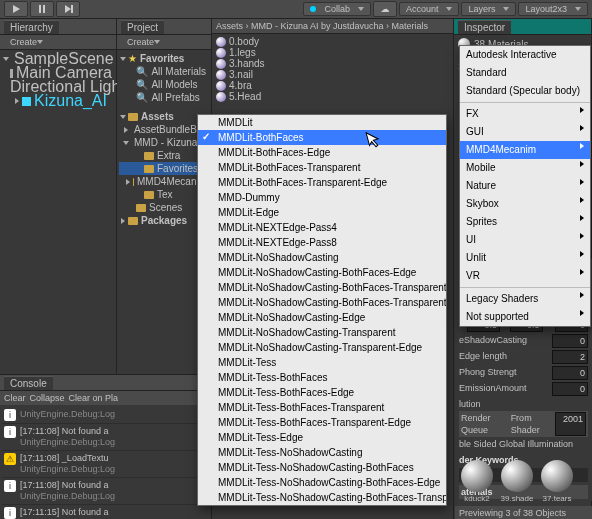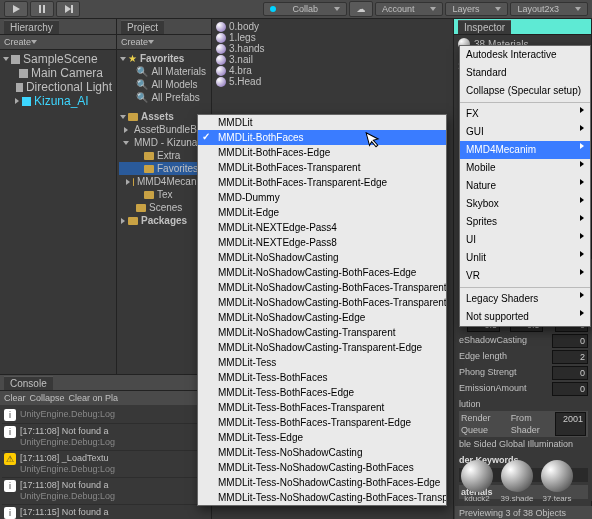--- a/index.html
+++ b/index.html
@@ -4,29 +4,29 @@
 <style>
 html,body{margin:0;padding:0;width:592px;height:519px;background:#383838;font-family:Arial,Helvetica,sans-serif;font-size:10px;color:#c0c0c0;overflow:hidden;position:relative}
 .toolbar{height:18px;background:#4a4a4a;display:flex;align-items:center;padding:0 4px;gap:2px;border-bottom:1px solid #222}
 .tbtn{width:22px;height:14px;background:#5a5a5a;border:1px solid #333;border-radius:2px;display:flex;align-items:center;justify-content:center;color:#ccc;font-size:9px}
 .ticon{width:0;height:0}
 .play{border-left:7px solid #ccc;border-top:4px solid transparent;border-bottom:4px solid transparent}
 .pause{display:flex;gap:2px}
 .pause span{width:2px;height:8px;background:#ccc}
 .step{border-left:6px solid #ccc;border-top:4px solid transparent;border-bottom:4px solid transparent;box-shadow:2px 0 0 #ccc}
 .spacer{flex:1}
-.dropdown{padding:1px 6px;background:#555;border:1px solid #333;border-radius:2px;font-size:9px;display:flex;align-items:center;gap:16px}
+.dropdown{padding:1px 6px;background:#555;border:1px solid #333;border-radius:2px;font-size:9px;display:flex;align-items:center;gap:8px}
 .chev{width:0;height:0;border-left:3px solid transparent;border-right:3px solid transparent;border-top:4px solid #aaa;display:inline-block}
 .bullet{width:6px;height:6px;border-radius:50%;background:#00d2ff;display:inline-block}
 .main{display:flex;height:501px}
 .col{display:flex;flex-direction:column;background:#383838;border-right:1px solid #222}
 .panel-tab{height:15px;background:#4a4a4a;display:flex;align-items:center;padding:0 4px;font-size:10px;border-bottom:1px solid #222}
 .tab-label{padding:1px 6px;background:#383838;border-top:1px solid #555}
-.panel-tools{height:14px;background:#4a4a4a;display:flex;align-items:center;padding:0 4px;gap:0;border-bottom:1px solid #222;font-size:9px}
-.tree{padding:2px;font-size:12px;line-height:14px}
+.panel-tools{height:14px;background:#4a4a4a;display:flex;align-items:center;padding:0 10px;gap:0;border-bottom:1px solid #222;font-size:9px}
+.tree{padding:2px;font-size:16px;line-height:14px}
 .row{display:flex;align-items:center;gap:3px;padding:0 2px;white-space:nowrap}
 .foldout{width:0;height:0;border-top:3px solid transparent;border-bottom:3px solid transparent;border-left:4px solid #aaa;display:inline-block}
 .foldout.open{transform:rotate(90deg)}
 .cube{width:9px;height:9px;background:#aaa;display:inline-block}
 .cube.cyan{background:#3dd6ff}
 .folder{width:10px;height:8px;background:#c9a244;display:inline-block;border-radius:1px}
 .star{color:#ecd14e;font-size:10px}
 .indent{display:inline-block}
 .project-list{font-size:10px;line-height:13px}
 .breadcrumb{height:14px;background:#4a4a4a;display:flex;align-items:center;padding:0 4px;gap:4px;font-size:9px;border-bottom:1px solid #222}
@@ -41,21 +41,21 @@
 .shader-item.selected .check{color:#fff}
 
 .category-dropdown{position:absolute;left:459px;top:45px;width:130px;background:#eaeaea;border:1px solid #666;z-index:25;color:#000;box-shadow:2px 4px 10px rgba(0,0,0,.5)}
 .cat-item{padding:2px 6px;font-size:10px;display:flex;justify-content:space-between;align-items:flex-start;line-height:14px}
 .cat-item.highlight{background:#3a7cff;color:#fff}
 .cat-sep{height:1px;background:#bbb;margin:2px 0}
 .arrow-r{width:0;height:0;border-top:3px solid transparent;border-bottom:3px solid transparent;border-left:4px solid #000}
 .cat-item.highlight .arrow-r{border-left-color:#fff}
 
 .col-inspector{width:137px;background:#383838}
-.insp-header{height:15px;background:#5eead4;display:flex;align-items:flex-end;padding:0 4px;border-bottom:1px solid #222}
+.insp-header{height:15px;background:#0f766e;display:flex;align-items:flex-end;padding:0 4px;border-bottom:1px solid #222}
 .insp-top{padding:2px 4px;display:flex;align-items:center;gap:4px;background:#383838;height:14px}
 .matball{width:12px;height:12px;border-radius:50%;background:radial-gradient(circle at 30% 30%,#fff,#888)}
 .shader-field{margin:2px 4px;display:flex;align-items:center;gap:2px}
 .shader-path{background:#a44;color:#fff;padding:1px 4px;border-radius:2px;font-size:9px;flex:1;overflow:hidden}
 .insp-section{padding:2px 4px;font-size:9px;line-height:12px}
 .insp-row{display:flex;justify-content:space-between;padding:1px 0}
 .numfield{background:#2a2a2a;border:1px solid #111;color:#ccc;padding:0 2px;width:30px;text-align:right;font-size:9px}
 .section-h{color:#ddd;font-weight:bold;margin-top:3px}
 .insp-collapsed{position:absolute;left:455px;top:259px;width:137px;background:#383838;overflow:hidden}
 .thumbs{position:absolute;left:455px;bottom:14px;width:137px;display:flex;gap:4px;padding:2px 4px}
@@ -223,20 +223,23 @@
         </div>
       <div class="row">
           <span class="foldout"></span>
           <span class="folder"></span>
           <b>Packages</b>
         </div>
     </div>
   </div>
 
   <div class="col" style="width:245px">
+    <div class="breadcrumb">
+        <span>Assets › MMD - Kizuna AI by Justdavucha › Materials</span>
+      </div>
     <div class="asset-list" id="asset-list">
         <div class="asset-row">
           <span class="mat"></span>
           <span>0.body</span>
         </div>
         <div class="asset-row">
           <span class="mat"></span>
           <span>1.legs</span>
         </div>
         <div class="asset-row">
@@ -422,21 +425,21 @@
   </div>
 
 <div class="category-dropdown" id="category-dropdown">
     <div class="cat-item">
       <span>Autodesk Interactive</span>
     </div>
     <div class="cat-item">
       <span>Standard</span>
     </div>
     <div class="cat-item">
-      <span>Collapse (Specular setup)</span>
+      <span>Standard (Specular body)</span>
     </div>
     <div class="cat-sep"></div>
     <div class="cat-item">
       <span>FX</span>
       <span class="arrow-r"></span>
     </div>
     <div class="cat-item">
       <span>GUI</span>
       <span class="arrow-r"></span>
     </div>

